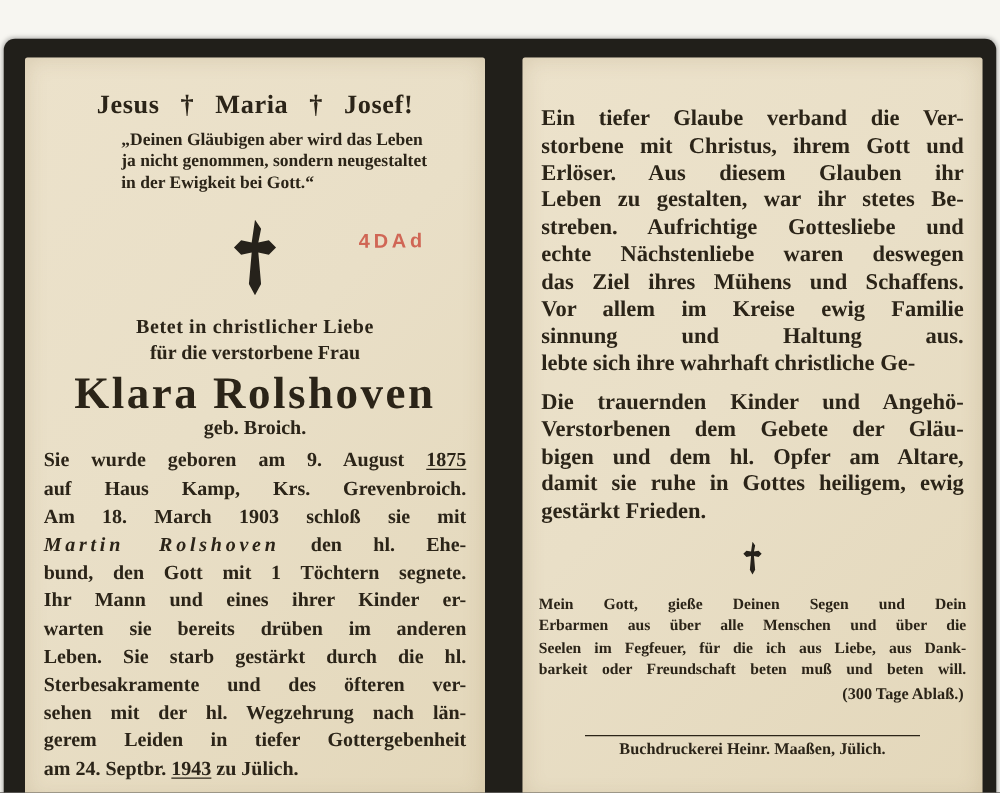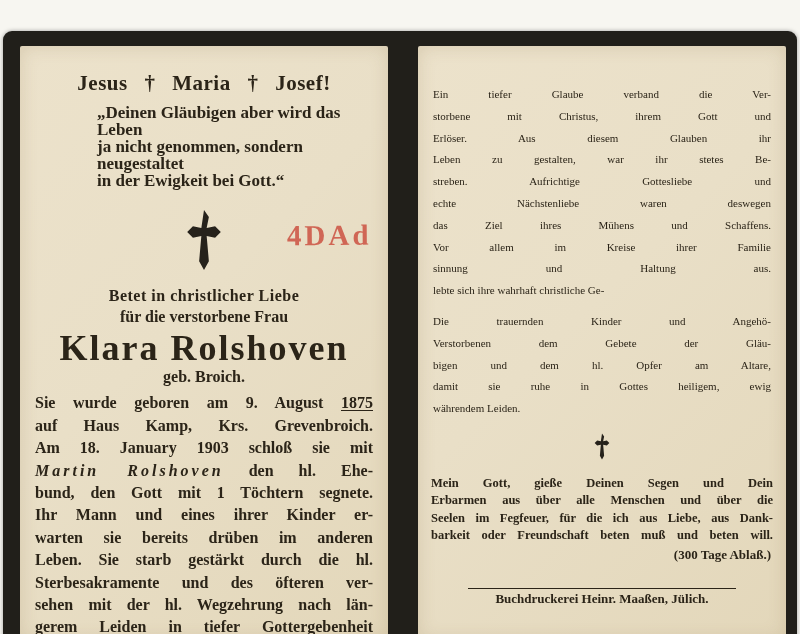--- a/index.html
+++ b/index.html
@@ -30,40 +30,40 @@
   .lines.justify-all .tline{text-align:justify;text-align-last:justify;}
   .sperr{letter-spacing:3px;font-style:italic;}
   u{text-underline-offset:2px;}
 
   
   .invocation{
     margin-top:25px;text-align:center;font-weight:bold;font-size:21px;
     word-spacing:11px;letter-spacing:.5px;
   }
   .quote{margin-top:8px;padding-left:62px;padding-right:10px;
-    font-weight:bold;font-size:17px;line-height:17px;}
+    font-weight:bold;font-size:14px;line-height:17px;}
   .cross-row{position:relative;margin-top:20px;height:62px;}
   .big-cross{position:absolute;left:50%;transform:translateX(-50%);top:0;}
   .stamp{
     position:absolute;left:252px;top:10px;
-    font-family:Liberation Serif, serif;
-    font-size:29px;font-weight:bold;color:#cc5242;letter-spacing:3px;
+    font-family:Liberation Sans, sans-serif;
+    font-size:16px;font-weight:bold;color:#cc5242;letter-spacing:3px;
     opacity:.85;transform:rotate(-.5deg);
   }
   .betet{margin-top:16px;text-align:center;font-weight:bold;font-size:16px;letter-spacing:.5px;}
   .fuer{margin-top:3px;text-align:center;font-weight:bold;font-size:16px;}
   .name{margin-top:2px;text-align:center;font-weight:bold;font-size:36px;
     letter-spacing:2px;line-height:1.12;}
   .geb{text-align:center;font-weight:bold;font-size:16px;}
   .bio{margin-top:6px;font-weight:bold;font-size:16px;line-height:22.4px;}
 
   
   .para1{margin-top:38px;}
   .para2{margin-top:9px;}
-  .para{font-weight:normal;font-size:11px;line-height:21.8px;}
+  .para{font-weight:bold;font-size:18px;line-height:21.8px;}
   .small-cross-row{margin-top:13px;text-align:center;height:27px;}
   .prayer{margin-top:15px;font-weight:bold;font-size:12.5px;line-height:17.5px;
     margin-left:-2px;margin-right:-2px;}
   .indulgence{margin-top:2px;text-align:right;font-weight:bold;font-size:13px;}
   .printer-rule{margin:25px auto 2px auto;width:268px;border-top:1.6px solid #2b2418;}
   .printer{text-align:center;font-weight:bold;font-size:13px;}
 
   .cross-svg{fill:#26221b;}
 </style>
 </head>
@@ -90,21 +90,21 @@
         </div>
 
         <div class="betet">Betet in christlicher Liebe</div>
         <div class="fuer">für die verstorbene Frau</div>
         <div class="name">Klara Rolshoven</div>
         <div class="geb">geb. Broich.</div>
 
         <div class="bio lines justify">
             <div class="tline">Sie wurde geboren am 9. August <u>1875</u></div>
             <div class="tline">auf Haus Kamp, Krs. Grevenbroich.</div>
-            <div class="tline">Am 18. January 1903 schloß sie mit</div>
+            <div class="tline">Am 18. March 1903 schloß sie mit</div>
             <div class="tline"><span class="sperr">Martin Rolshoven</span> den hl. Ehe-</div>
             <div class="tline">bund, den Gott mit 1 Töchtern segnete.</div>
             <div class="tline">Ihr Mann und eines ihrer Kinder er-</div>
             <div class="tline">warten sie bereits drüben im anderen</div>
             <div class="tline">Leben. Sie starb gestärkt durch die hl.</div>
             <div class="tline">Sterbesakramente und des öfteren ver-</div>
             <div class="tline">sehen mit der hl. Wegzehrung nach län-</div>
             <div class="tline">gerem Leiden in tiefer Gottergebenheit</div>
             <div class="tline">am 24. Septbr. <u>1943</u> zu Jülich.</div>
           </div>
@@ -114,31 +114,31 @@
     <div class="page page-right">
       <div class="inner">
         <div class="para para1 lines justify">
             <div class="tline">Ein tiefer Glaube verband die Ver-</div>
             <div class="tline">storbene mit Christus, ihrem Gott und</div>
             <div class="tline">Erlöser.  Aus  diesem  Glauben  ihr</div>
             <div class="tline">Leben zu gestalten, war ihr stetes Be-</div>
             <div class="tline">streben.  Aufrichtige  Gottesliebe  und</div>
             <div class="tline">echte Nächstenliebe waren deswegen</div>
             <div class="tline">das Ziel ihres Mühens und Schaffens.</div>
-            <div class="tline">Vor allem im Kreise ihrer Familie</div>
+            <div class="tline">Vor allem im Kreise ewig Familie</div>
             <div class="tline">sinnung und Haltung aus.</div>
             <div class="tline">lebte sich ihre wahrhaft christliche Ge-</div>
           </div>
 
         <div class="para para2 lines justify">
             <div class="tline">Die trauernden Kinder und Angehö-</div>
             <div class="tline">Verstorbenen dem Gebete der Gläu-</div>
             <div class="tline">bigen und dem hl. Opfer am Altare,</div>
             <div class="tline">damit sie ruhe in Gottes heiligem, ewig</div>
-            <div class="tline">währendem Leiden.</div>
+            <div class="tline">gestärkt Frieden.</div>
           </div>
 
         <div class="small-cross-row">
           <svg class="cross-svg" width="16" height="27" viewBox="0 0 40 70" aria-hidden="true">
             <path d="M20 1 L25.5 9 L23 21.5 L32.5 19.5 L39 26 L32.5 32.5 L23 30.5 L25.5 59 L20 69 L14.5 59 L17 30.5 L7.5 32.5 L1 26 L7.5 19.5 L17 21.5 Z"></path>
           </svg>
         </div>
 
         <div class="prayer lines justify-all">
             <div class="tline">Mein Gott, gieße Deinen Segen und Dein</div>

